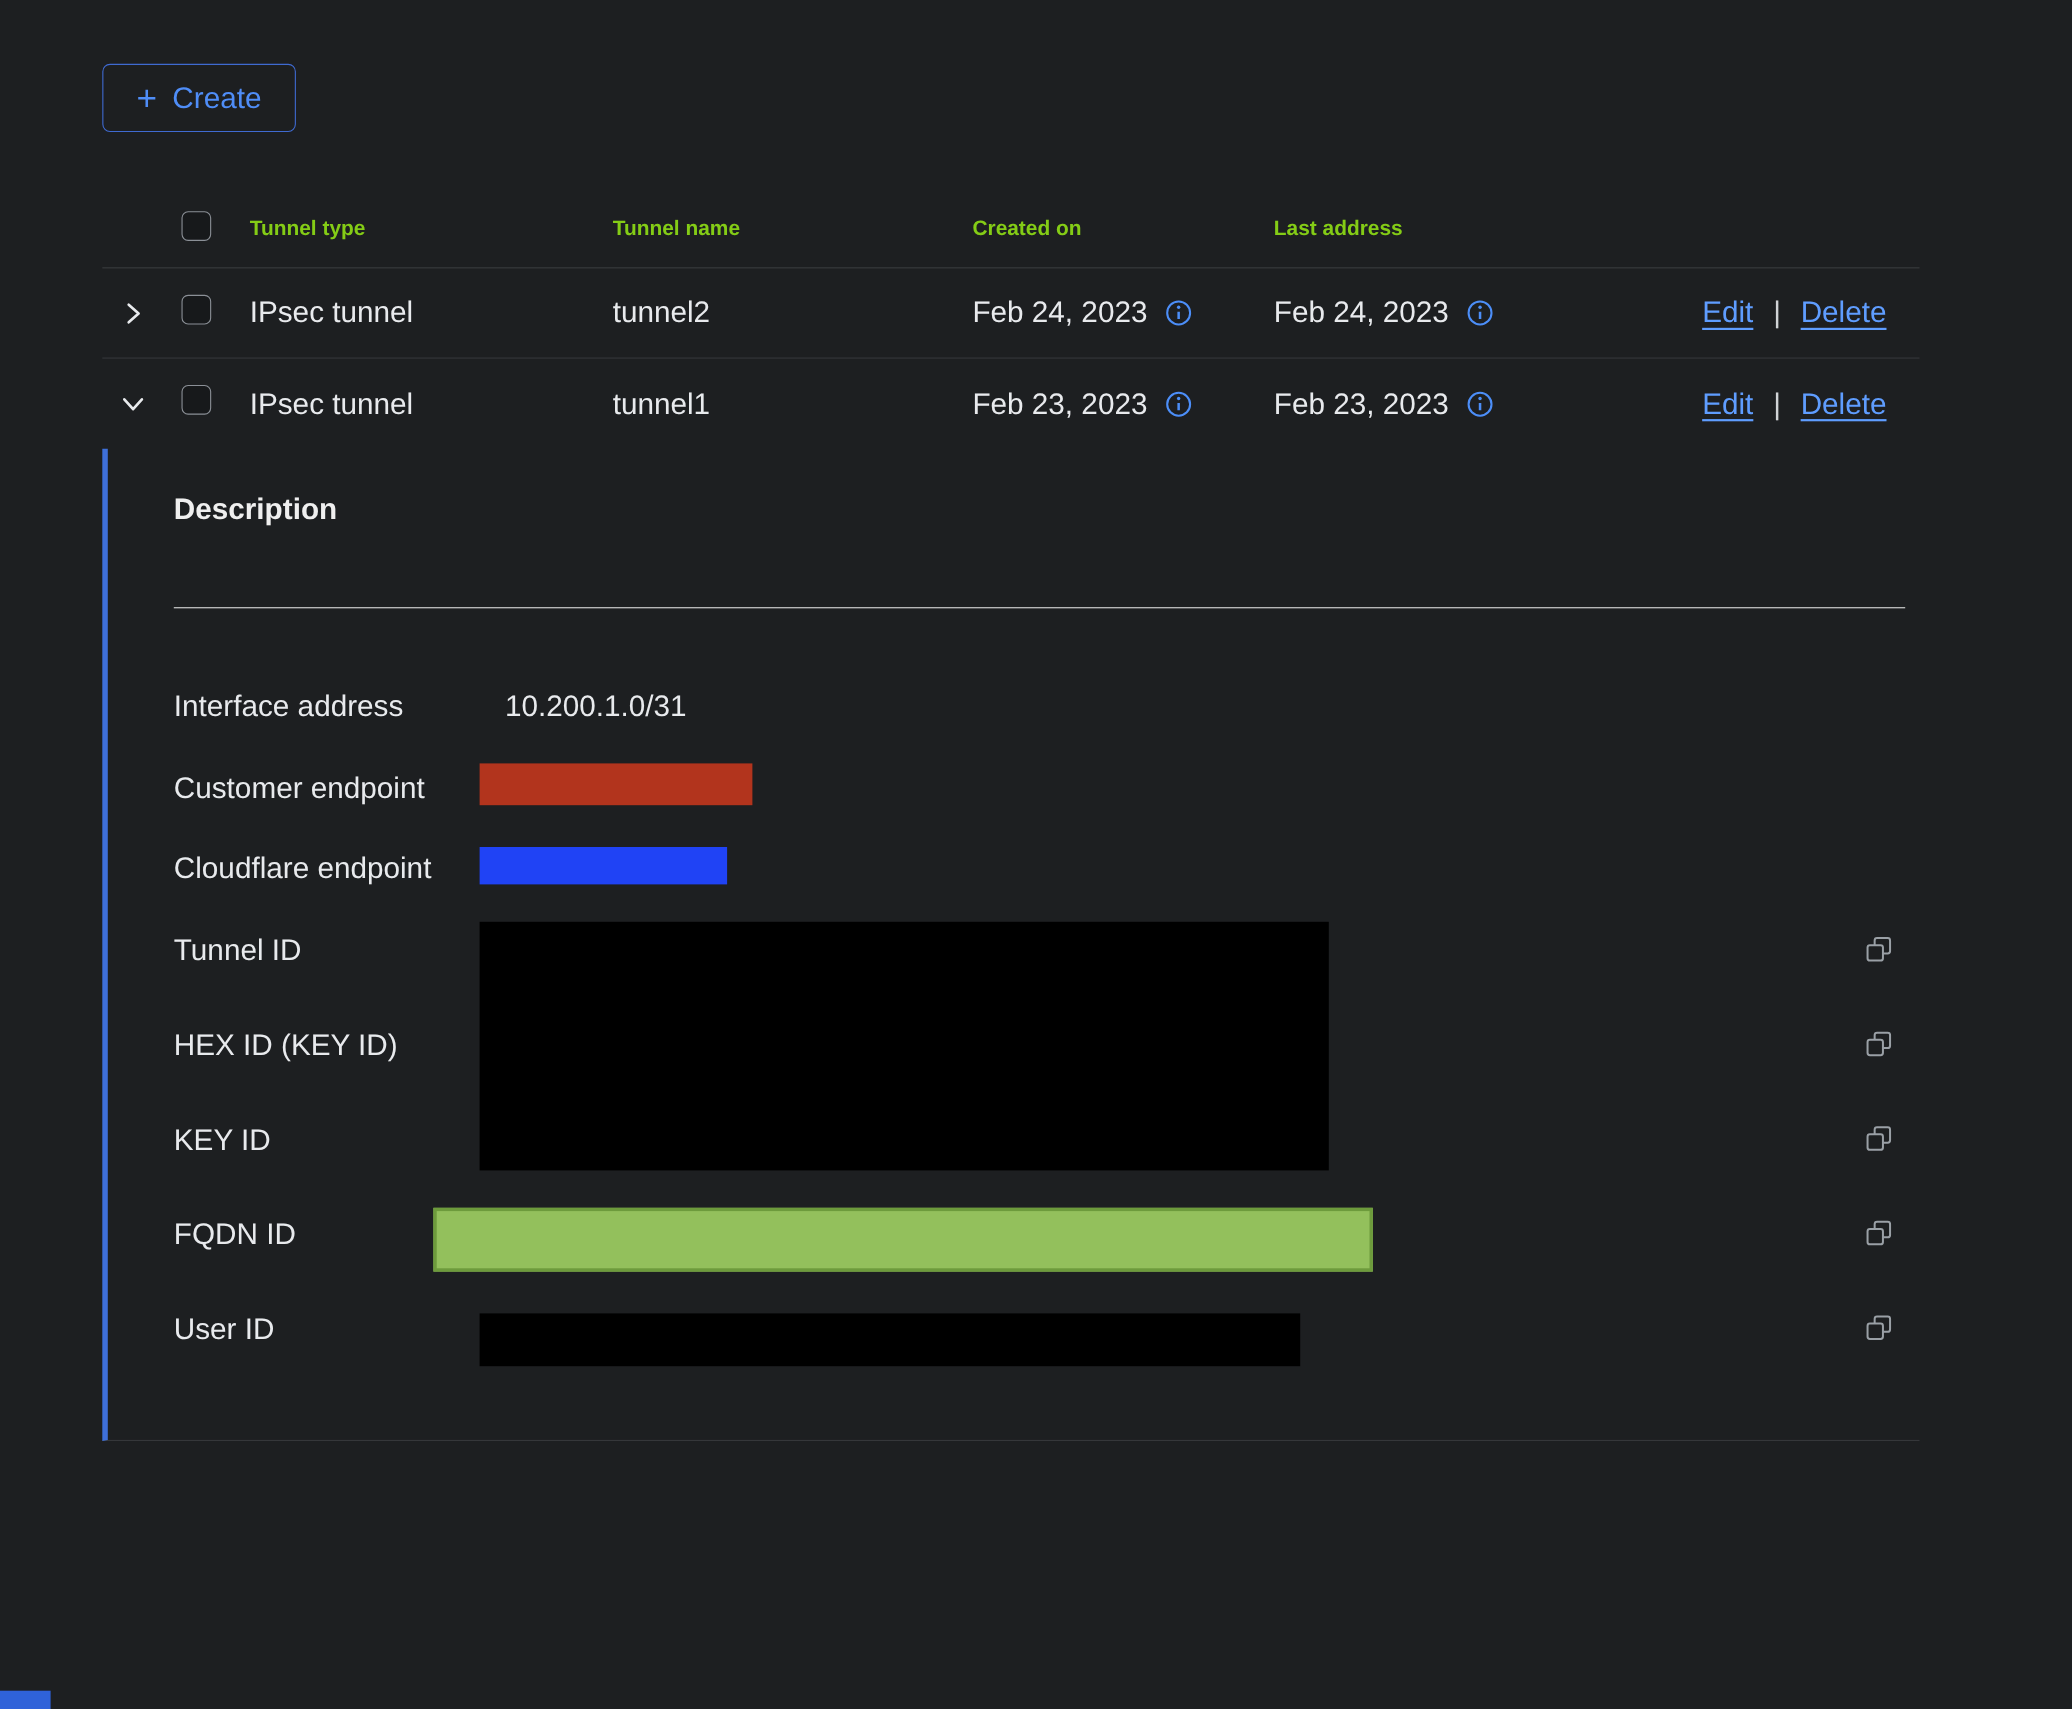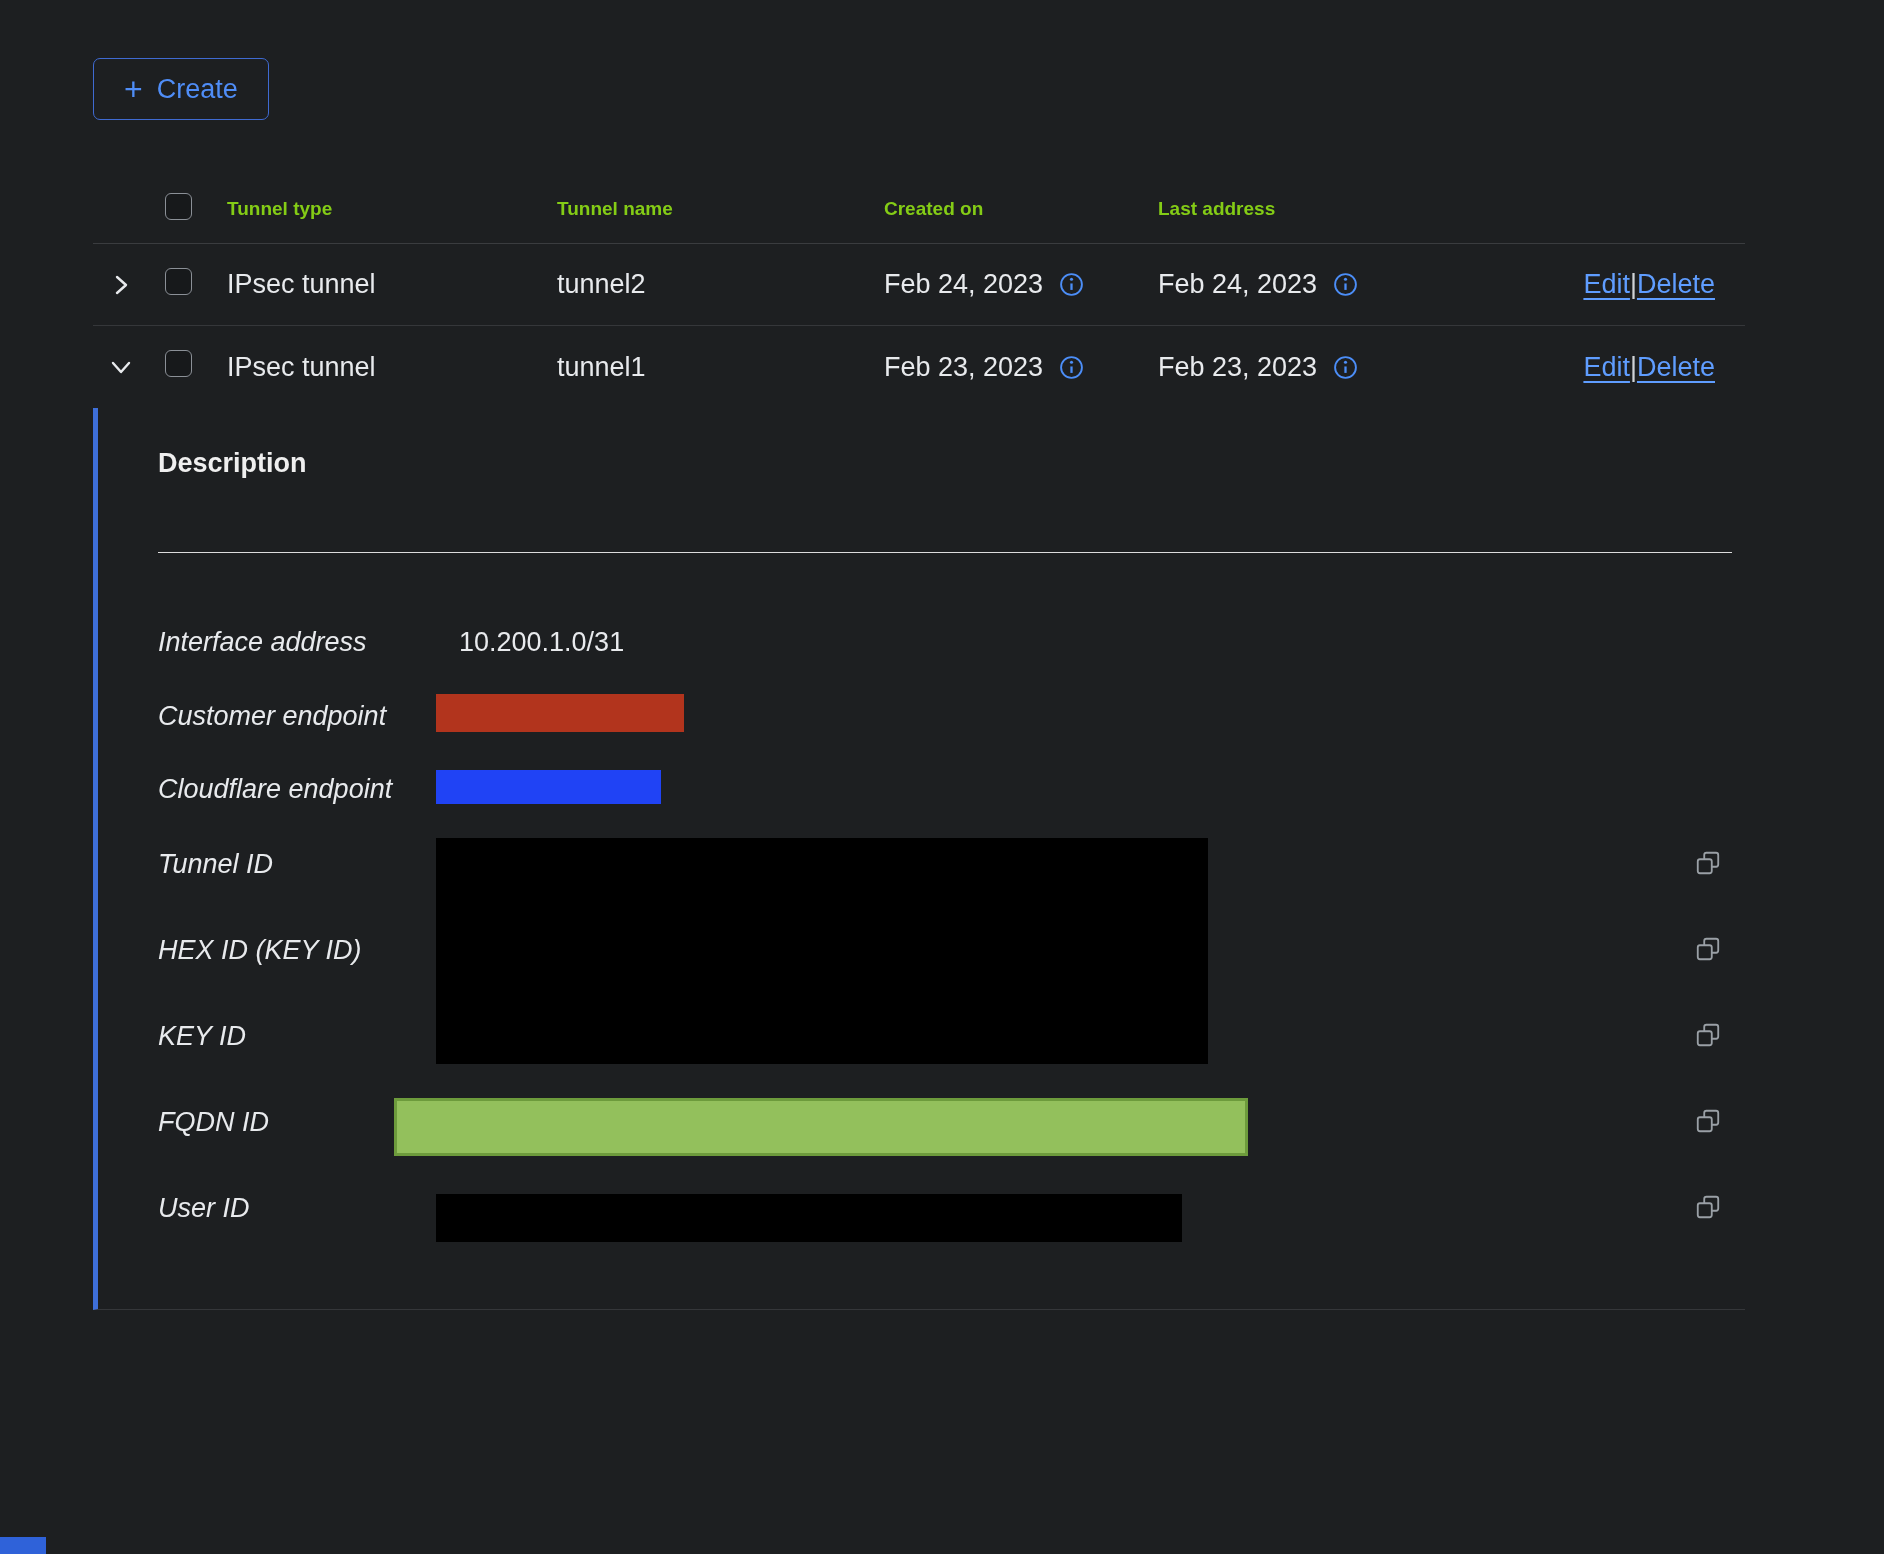--- a/index.html
+++ b/index.html
@@ -63,21 +63,21 @@
   }
   .chev-btn {
     background: none; border: none; cursor: pointer;
     display: inline-flex; align-items: center; justify-content: center;
     width: 44px; height: 44px; margin-left: 6px;
   }
   .cell-date { display: flex; align-items: center; gap: 16px; }
   .info-btn { background: none; border: none; cursor: pointer; display: inline-flex; align-items: center; }
   .actions {
     display: flex; justify-content: flex-end; align-items: center;
-    padding-right: 30px;
+    gap: 18px; padding-right: 30px;
   }
   .link {
     color: #5f9dff;
     text-decoration: underline;
     text-underline-offset: 5px;
     cursor: pointer;
     font-size: 27px;
   }
   .sep { color: #d0d3d6; font-size: 27px; }
 
@@ -97,21 +97,21 @@
     border: 1.5px solid #3f6ad1;
     border-radius: 7px;
     color: #4f8df7;
     font-size: 26px;
     font-family: inherit;
     cursor: pointer;
   }
   .divider { margin-top: 74px; width: 1574px; height: 1px; background: #dcdcdc; }
 
   .fields { position: relative; height: 756px; }
-  .f-label { position: absolute; left: 0; font-size: 27px; color: #e8eaed; line-height: 30px; white-space: nowrap; font-style: italic; }
+  .f-label { position: absolute; left: 0; font-size: 27px; color: #e8eaed; line-height: 30px; white-space: nowrap; }
   .f-value { position: absolute; font-size: 27px; color: #e8eaed; line-height: 30px; }
   .redact { position: absolute; }
   .redact.red   { left: 278px; top: 141px; width: 248px; height: 38px; background: #b2341d; }
   .redact.blue  { left: 278px; top: 217px; width: 225px; height: 34px; background: #2043f5; }
   .redact.black-large { left: 278px; top: 285px; width: 772px; height: 226px; background: #000; }
   .redact.green { left: 236px; top: 545px; width: 854px; height: 58px; background: #93c05c; border: 3px solid #6d9b3c; }
   .redact.black-user  { left: 278px; top: 641px; width: 746px; height: 48px; background: #000; }
 
   .copy-btn {
     position: absolute; left: 1533px;

